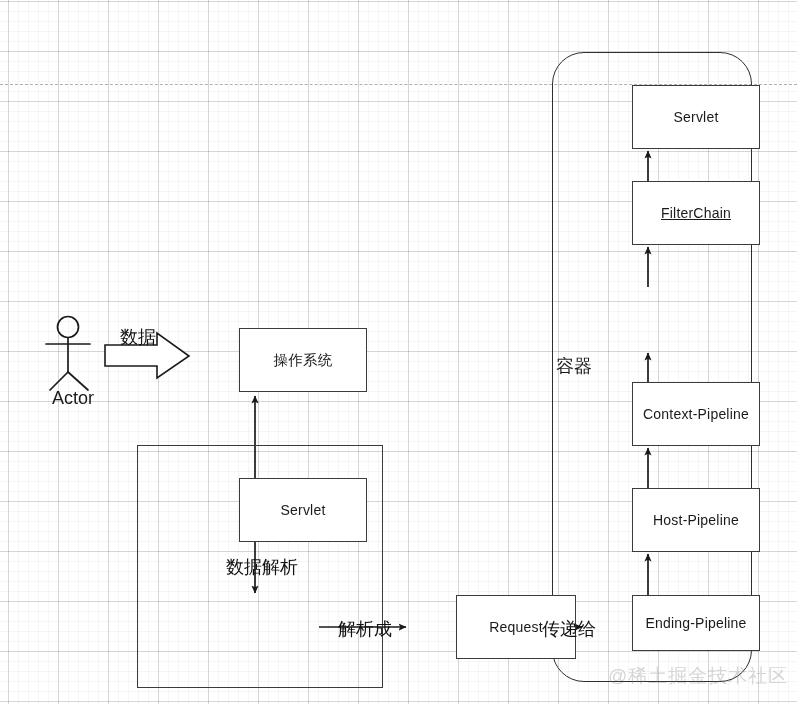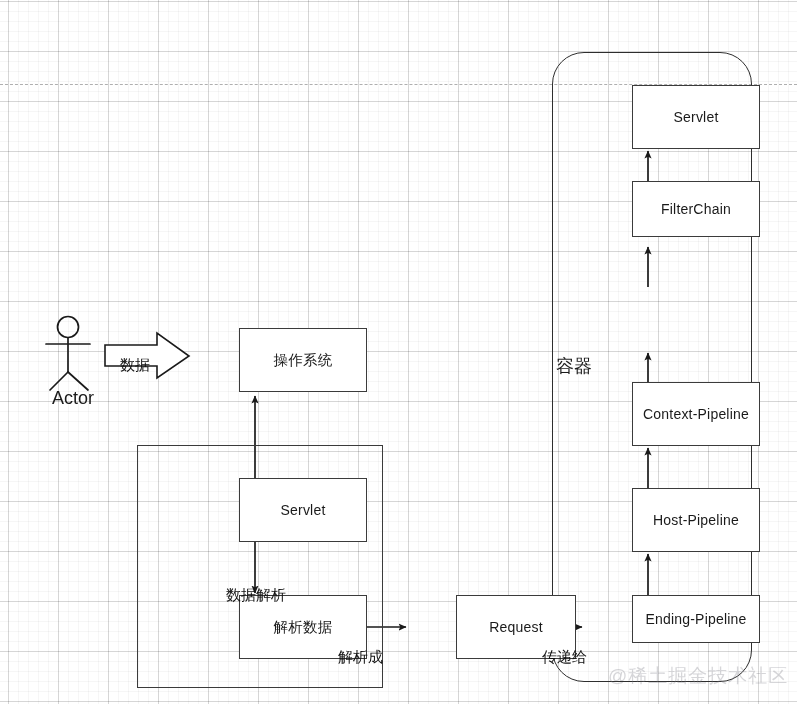--- a/index.html
+++ b/index.html
@@ -51,25 +51,24 @@
   .container-box {
     position: absolute;
     box-sizing: border-box;
     border: 1.8px solid #2e2e2e;
     border-radius: 32px;
     background: transparent;
   }
   .edge-label {
     position: absolute;
     color: #111111;
-    font-size: 15px;
+    font-size: 18px;
     background: transparent;
     white-space: nowrap;
     line-height: 1;
-    margin-top: 29px;
   }
   .plain-label {
     position: absolute;
     color: #1a1a1a;
     font-size: 18px;
     white-space: nowrap;
     line-height: 1;
   }
   .watermark {
     position: absolute;
@@ -134,46 +133,43 @@
   <div class="plain-label" style="left:556px; top:357px;">容器</div>
 
   <div class="node cn" style="left:191px; top:328px; width:128px; height:64px;">
     <span>操作系统</span>
   </div>
 
   <div class="node" style="left:191px; top:478px; width:128px; height:64px;">
     <span>Servlet</span>
   </div>
 
-  <div class="node cn" style="left:191px; top:595px; width:128px; height:64px;">
-    <span>解析数据</span>
-  </div>
 
   <div class="node" style="left:408px; top:595px; width:120px; height:64px;">
     <span>Request</span>
   </div>
 
   <div class="node" style="left:584px; top:85px; width:128px; height:64px;">
     <span>Servlet</span>
   </div>
 
-  <div class="node" style="left:584px; top:181px; width:128px; height:56px;">
+  <div class="node" style="left:584px; top:181px; width:128px; height:64px;text-decoration:underline;">
     <span>FilterChain</span>
   </div>
 
 
   <div class="node" style="left:584px; top:382px; width:128px; height:64px;">
     <span>Context-Pipeline</span>
   </div>
 
   <div class="node" style="left:584px; top:488px; width:128px; height:64px;">
     <span>Host-Pipeline</span>
   </div>
 
-  <div class="node" style="left:584px; top:595px; width:128px; height:48px;">
+  <div class="node" style="left:584px; top:595px; width:128px; height:56px;">
     <span>Ending-Pipeline</span>
   </div>
 
   <div class="plain-label" style="left:52px; top:389px;">Actor</div>
 
   <div class="edge-label" style="left:120px; top:328px;">数据</div>
 
   <div class="edge-label" style="left:226px; top:558px;">数据解析</div>
 
   <div class="edge-label" style="left:338px; top:620px;">解析成</div>

